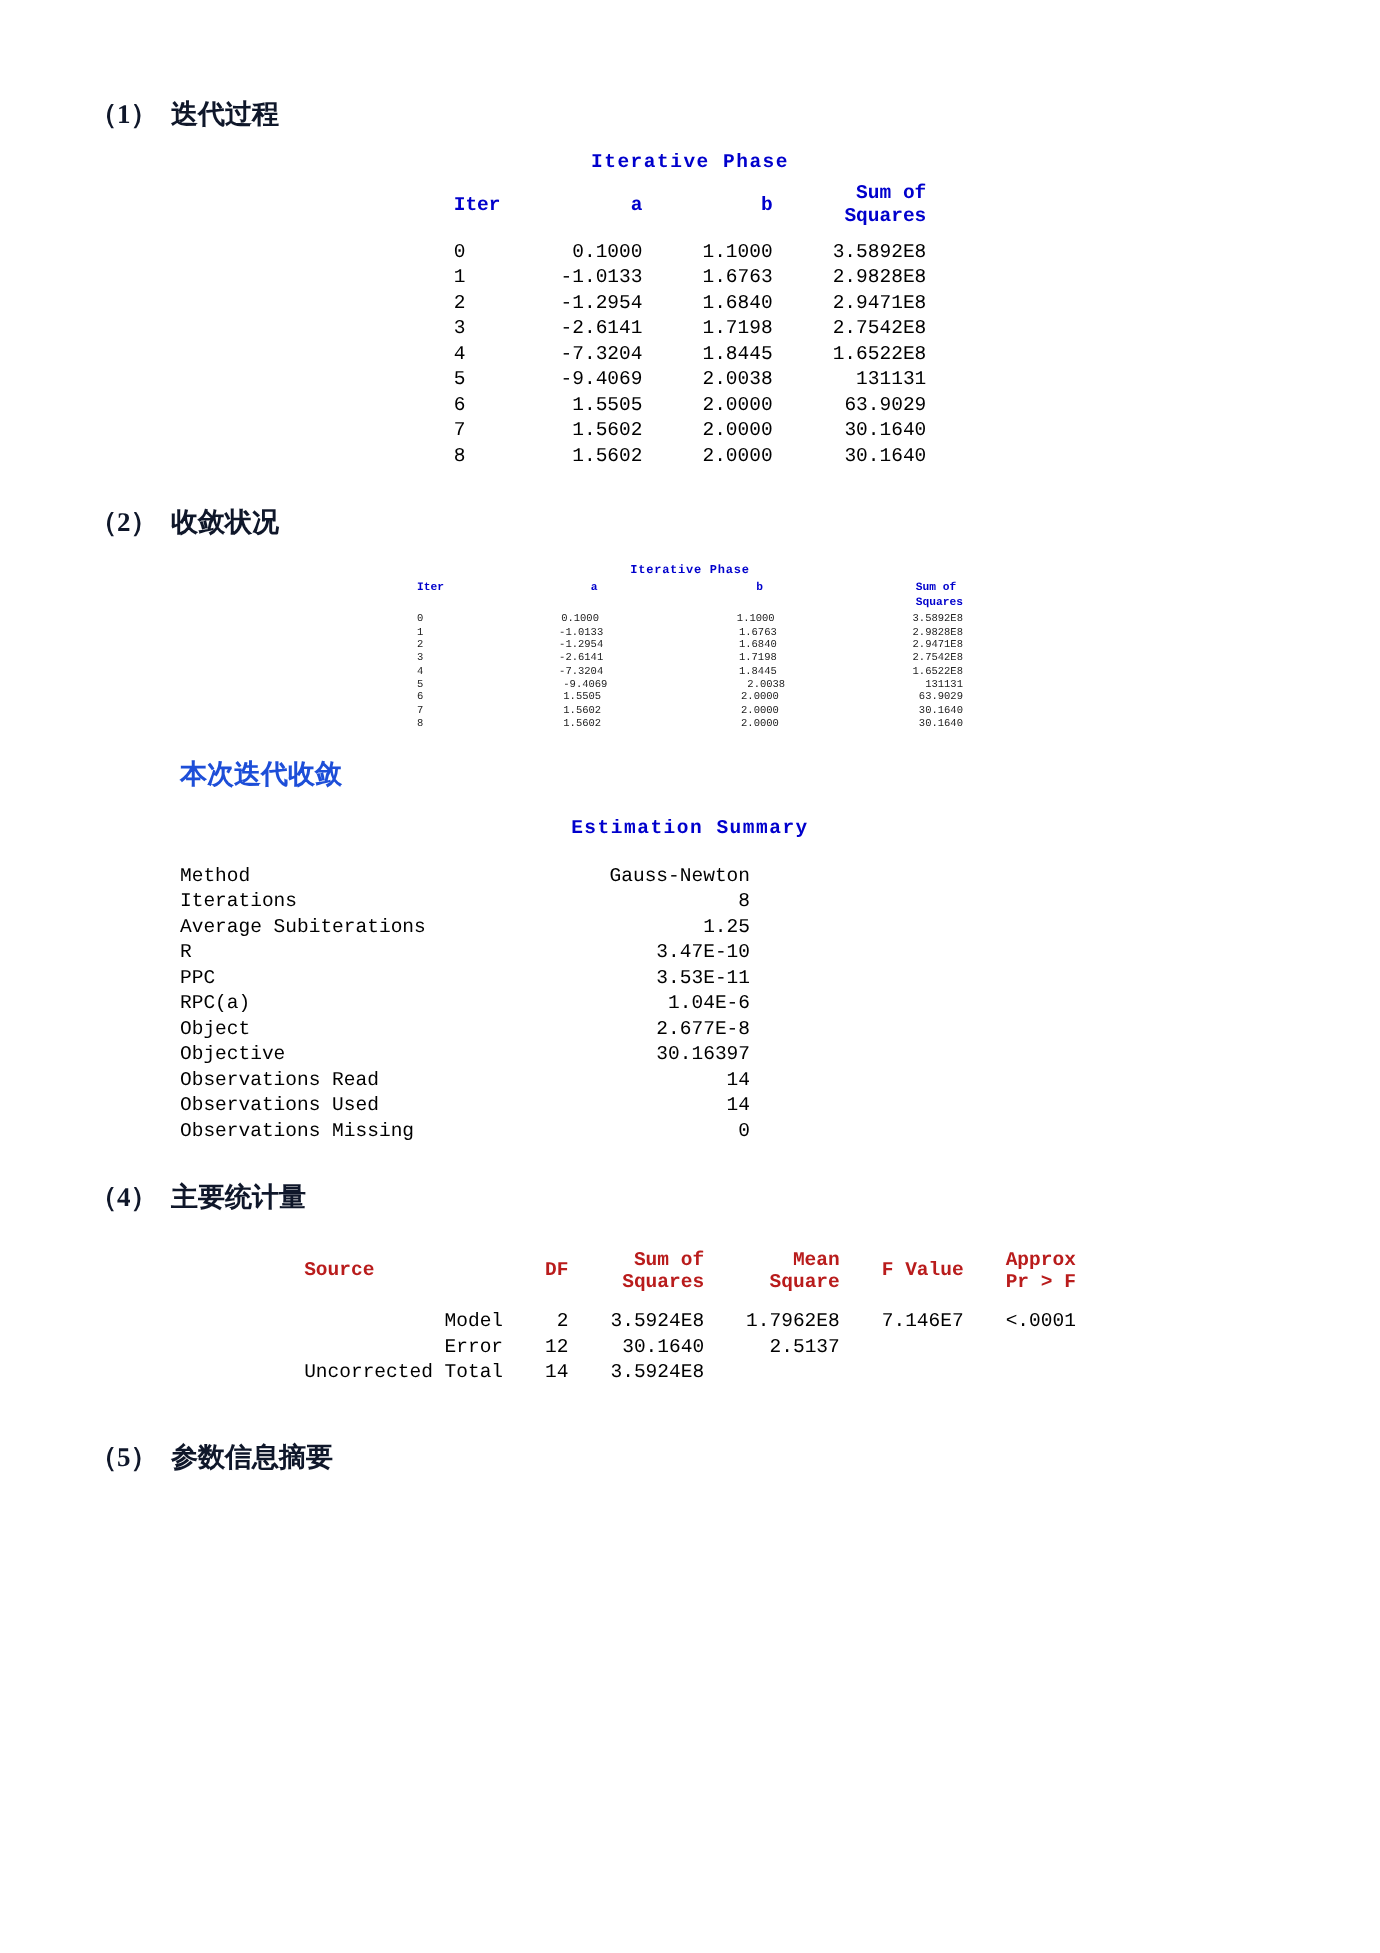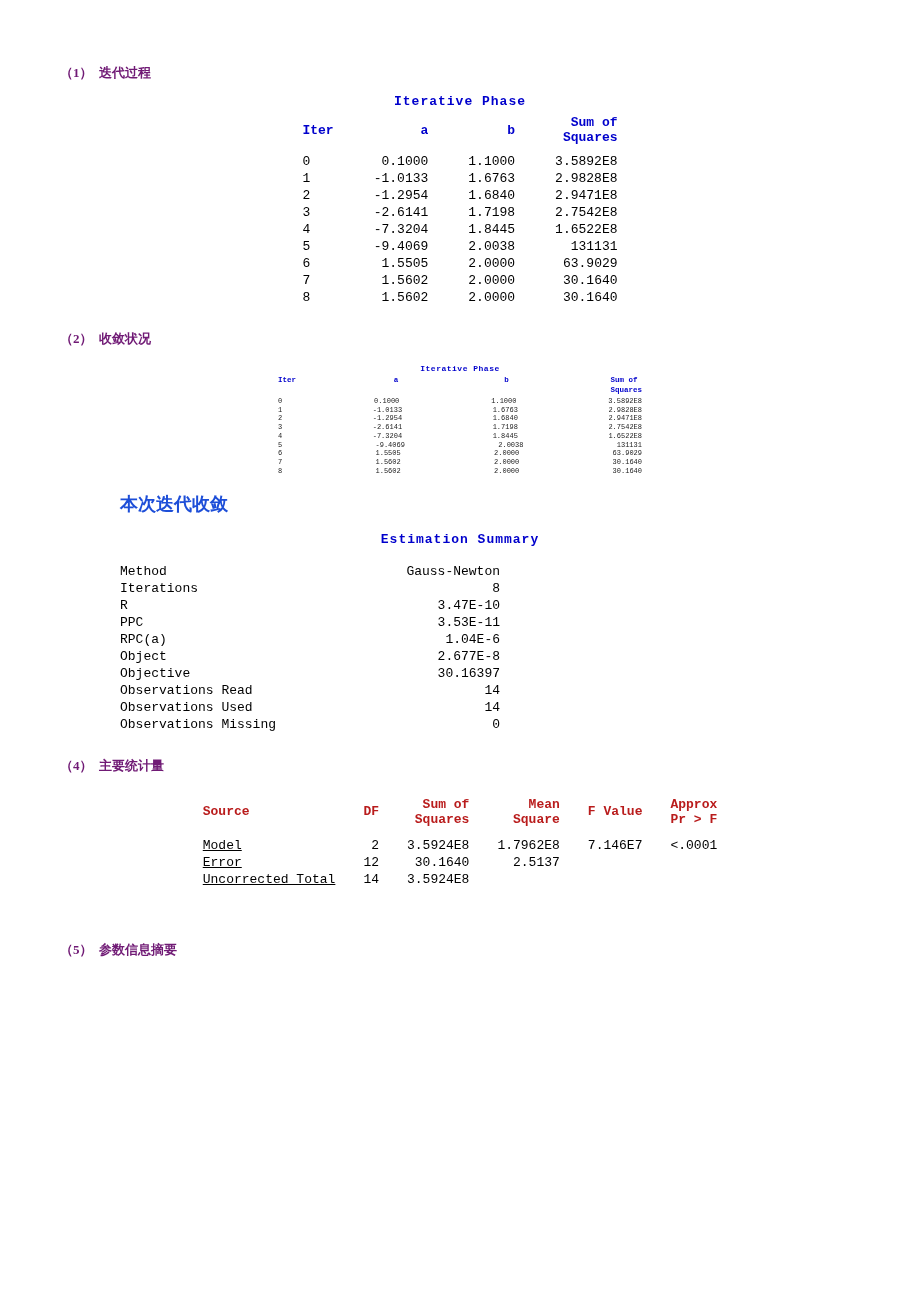--- a/index.html
+++ b/index.html
@@ -7,23 +7,23 @@
       background: #fff;
       font-family: 'Courier New', Courier, monospace;
       font-size: 13px;
       color: #000;
       padding: 40px 60px;
       width: 920px;
       min-height: 1302px;
     }
     .section-title {
       font-family: 'SimSun', 'STSong', serif;
-      font-size: 13px;
-      font-weight: bold;
-      color: #701a75;
+      font-size: 18px;
+      font-weight: bold;
+      color: #0f172a;
       margin: 24px 0 12px 0;
     }
     .table-container {
       margin: 0 auto;
       display: flex;
       flex-direction: column;
       align-items: center;
     }
     .table-title {
       color: #00c;
@@ -88,22 +88,21 @@
     }
     .stats-table th.left {
       text-align: left;
     }
     .stats-table td {
       padding: 1px 14px;
       text-align: right;
       font-size: 13px;
     }
     .stats-table td.left {
-      text-align: left;
-      text-decoration: underline;
+      text-align: right;
     }
   </style>
 </head>
 <body>
 
 <div>
   <div class="section-title">
     <span>（1）</span>&nbsp;&nbsp;<span>迭代过程</span>
   </div>
 
@@ -265,20 +264,24 @@
     <tbody id="estimation-tbody">
     <tr>
           <td class="label">Method</td>
           <td class="value">Gauss-Newton</td>
         </tr>
         <tr>
           <td class="label">Iterations</td>
           <td class="value">8</td>
         </tr>
         <tr>
+          <td class="label">Average Subiterations</td>
+          <td class="value">1.25</td>
+        </tr>
+        <tr>
           <td class="label">R</td>
           <td class="value">3.47E-10</td>
         </tr>
         <tr>
           <td class="label">PPC</td>
           <td class="value">3.53E-11</td>
         </tr>
         <tr>
           <td class="label">RPC(a)</td>
           <td class="value">1.04E-6</td>
@@ -348,17 +351,17 @@
             <td>3.5924E8</td>
             <td></td>
             <td></td>
             <td></td>
           </tr>
         </tbody>
     </table>
   </div>
 </div>
 
-<div style="margin-top:45px;">
+<div style="margin-top:28px;">
   <div class="section-title">
     <span>（5）</span>&nbsp;&nbsp;<span>参数信息摘要</span>
   </div>
 </div>
 
 </body></html>

